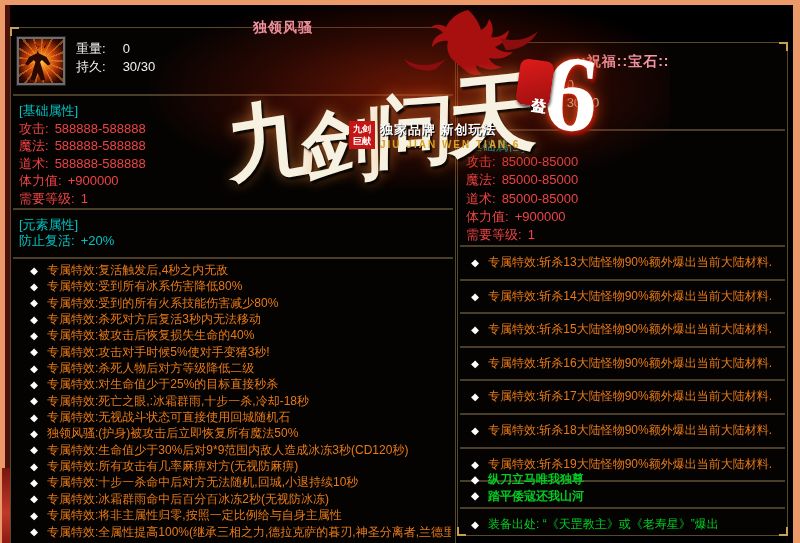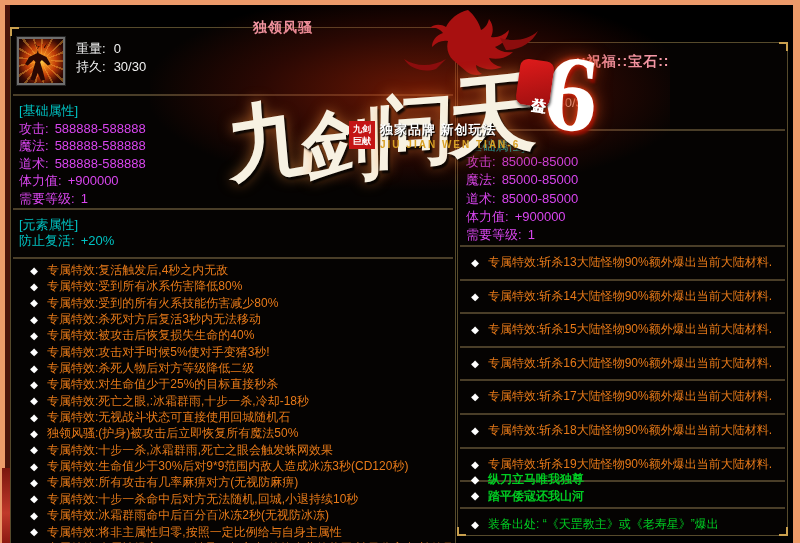--- a/index.html
+++ b/index.html
@@ -27,29 +27,29 @@
   .c-br{right:-1px;bottom:-1px;}.c-br .h{bottom:0;}.c-br .v{right:0;}
 
   .sep{position:absolute;left:2px;right:2px;height:2px;background:#4a3e28;}
 
   .title{position:absolute;font-size:14px;font-weight:bold;color:#ffa2b2;
          letter-spacing:1px;white-space:nowrap;z-index:6;}
   .lp .title{left:242px;top:-9px;}
   .rp .title{left:50%;transform:translateX(-50%);top:10px;}
 
   .sec-h{position:absolute;left:8px;font-size:13px;color:#00c4c4;white-space:nowrap;}
-  .stats{position:absolute;left:8px;font-size:13px;color:#d946ef;white-space:nowrap;}
+  .stats{position:absolute;left:8px;font-size:13px;color:#ef4444;white-space:nowrap;}
   .stats .row{height:17.4px;line-height:17.4px;}
   .rp .stats .row{height:18.3px;line-height:18.3px;}
   .stats .lbl{margin-right:6px;}
   .cyan-row{color:#00c4c4;}
 
   .wd{position:absolute;font-size:13px;color:#f2f2f2;white-space:nowrap;}
   .wd .row{height:18px;line-height:18px;}
-  .wd .lbl{margin-right:8px;}
+  .wd .lbl{margin-right:17px;}
 
   
   .item-icon{position:absolute;left:6px;top:9px;width:48px;height:48px;
      border:2px solid #6e6e6e;outline:1px solid #222;background:
      radial-gradient(circle at 50% 50%, #ffd34e 0%, #f08a1e 22%, #c03c08 48%, #3a0a03 78%, #120302 100%);
      box-sizing:border-box;overflow:hidden;}
   .item-icon .spokes{position:absolute;inset:0;background:
      repeating-conic-gradient(from 8deg, rgba(255,190,80,0) 0 16deg, rgba(255,180,60,.4) 16deg 21deg);}
   .item-icon svg{position:absolute;left:0;top:0;}
 
@@ -166,21 +166,20 @@
       <div class="fx-row"><span class="diamond">◆</span><span>专属特效:杀死人物后对方等级降低二级</span></div>
 
       <div class="fx-row"><span class="diamond">◆</span><span>专属特效:对生命值少于25%的目标直接秒杀</span></div>
 
       <div class="fx-row"><span class="diamond">◆</span><span>专属特效:死亡之眼,:冰霜群雨,十步一杀,冷却-18秒</span></div>
 
       <div class="fx-row"><span class="diamond">◆</span><span>专属特效:无视战斗状态可直接使用回城随机石</span></div>
 
       <div class="fx-row"><span class="diamond">◆</span><span>独领风骚:(护身)被攻击后立即恢复所有魔法50%</span></div>
 
-      <div class="fx-row"><span class="diamond">◆</span><span>专属特效:十步一杀,冰霜群雨,死亡之眼会触发蛛网效果</span></div>
 
       <div class="fx-row"><span class="diamond">◆</span><span>专属特效:生命值少于30%后对9*9范围内敌人造成冰冻3秒(CD120秒)</span></div>
 
       <div class="fx-row"><span class="diamond">◆</span><span>专属特效:所有攻击有几率麻痹对方(无视防麻痹)</span></div>
 
       <div class="fx-row"><span class="diamond">◆</span><span>专属特效:十步一杀命中后对方无法随机,回城,小退持续10秒</span></div>
 
       <div class="fx-row"><span class="diamond">◆</span><span>专属特效:冰霜群雨命中后百分百冰冻2秒(无视防冰冻)</span></div>
 
       <div class="fx-row"><span class="diamond">◆</span><span>专属特效:将非主属性归零,按照一定比例给与自身主属性</span></div>

